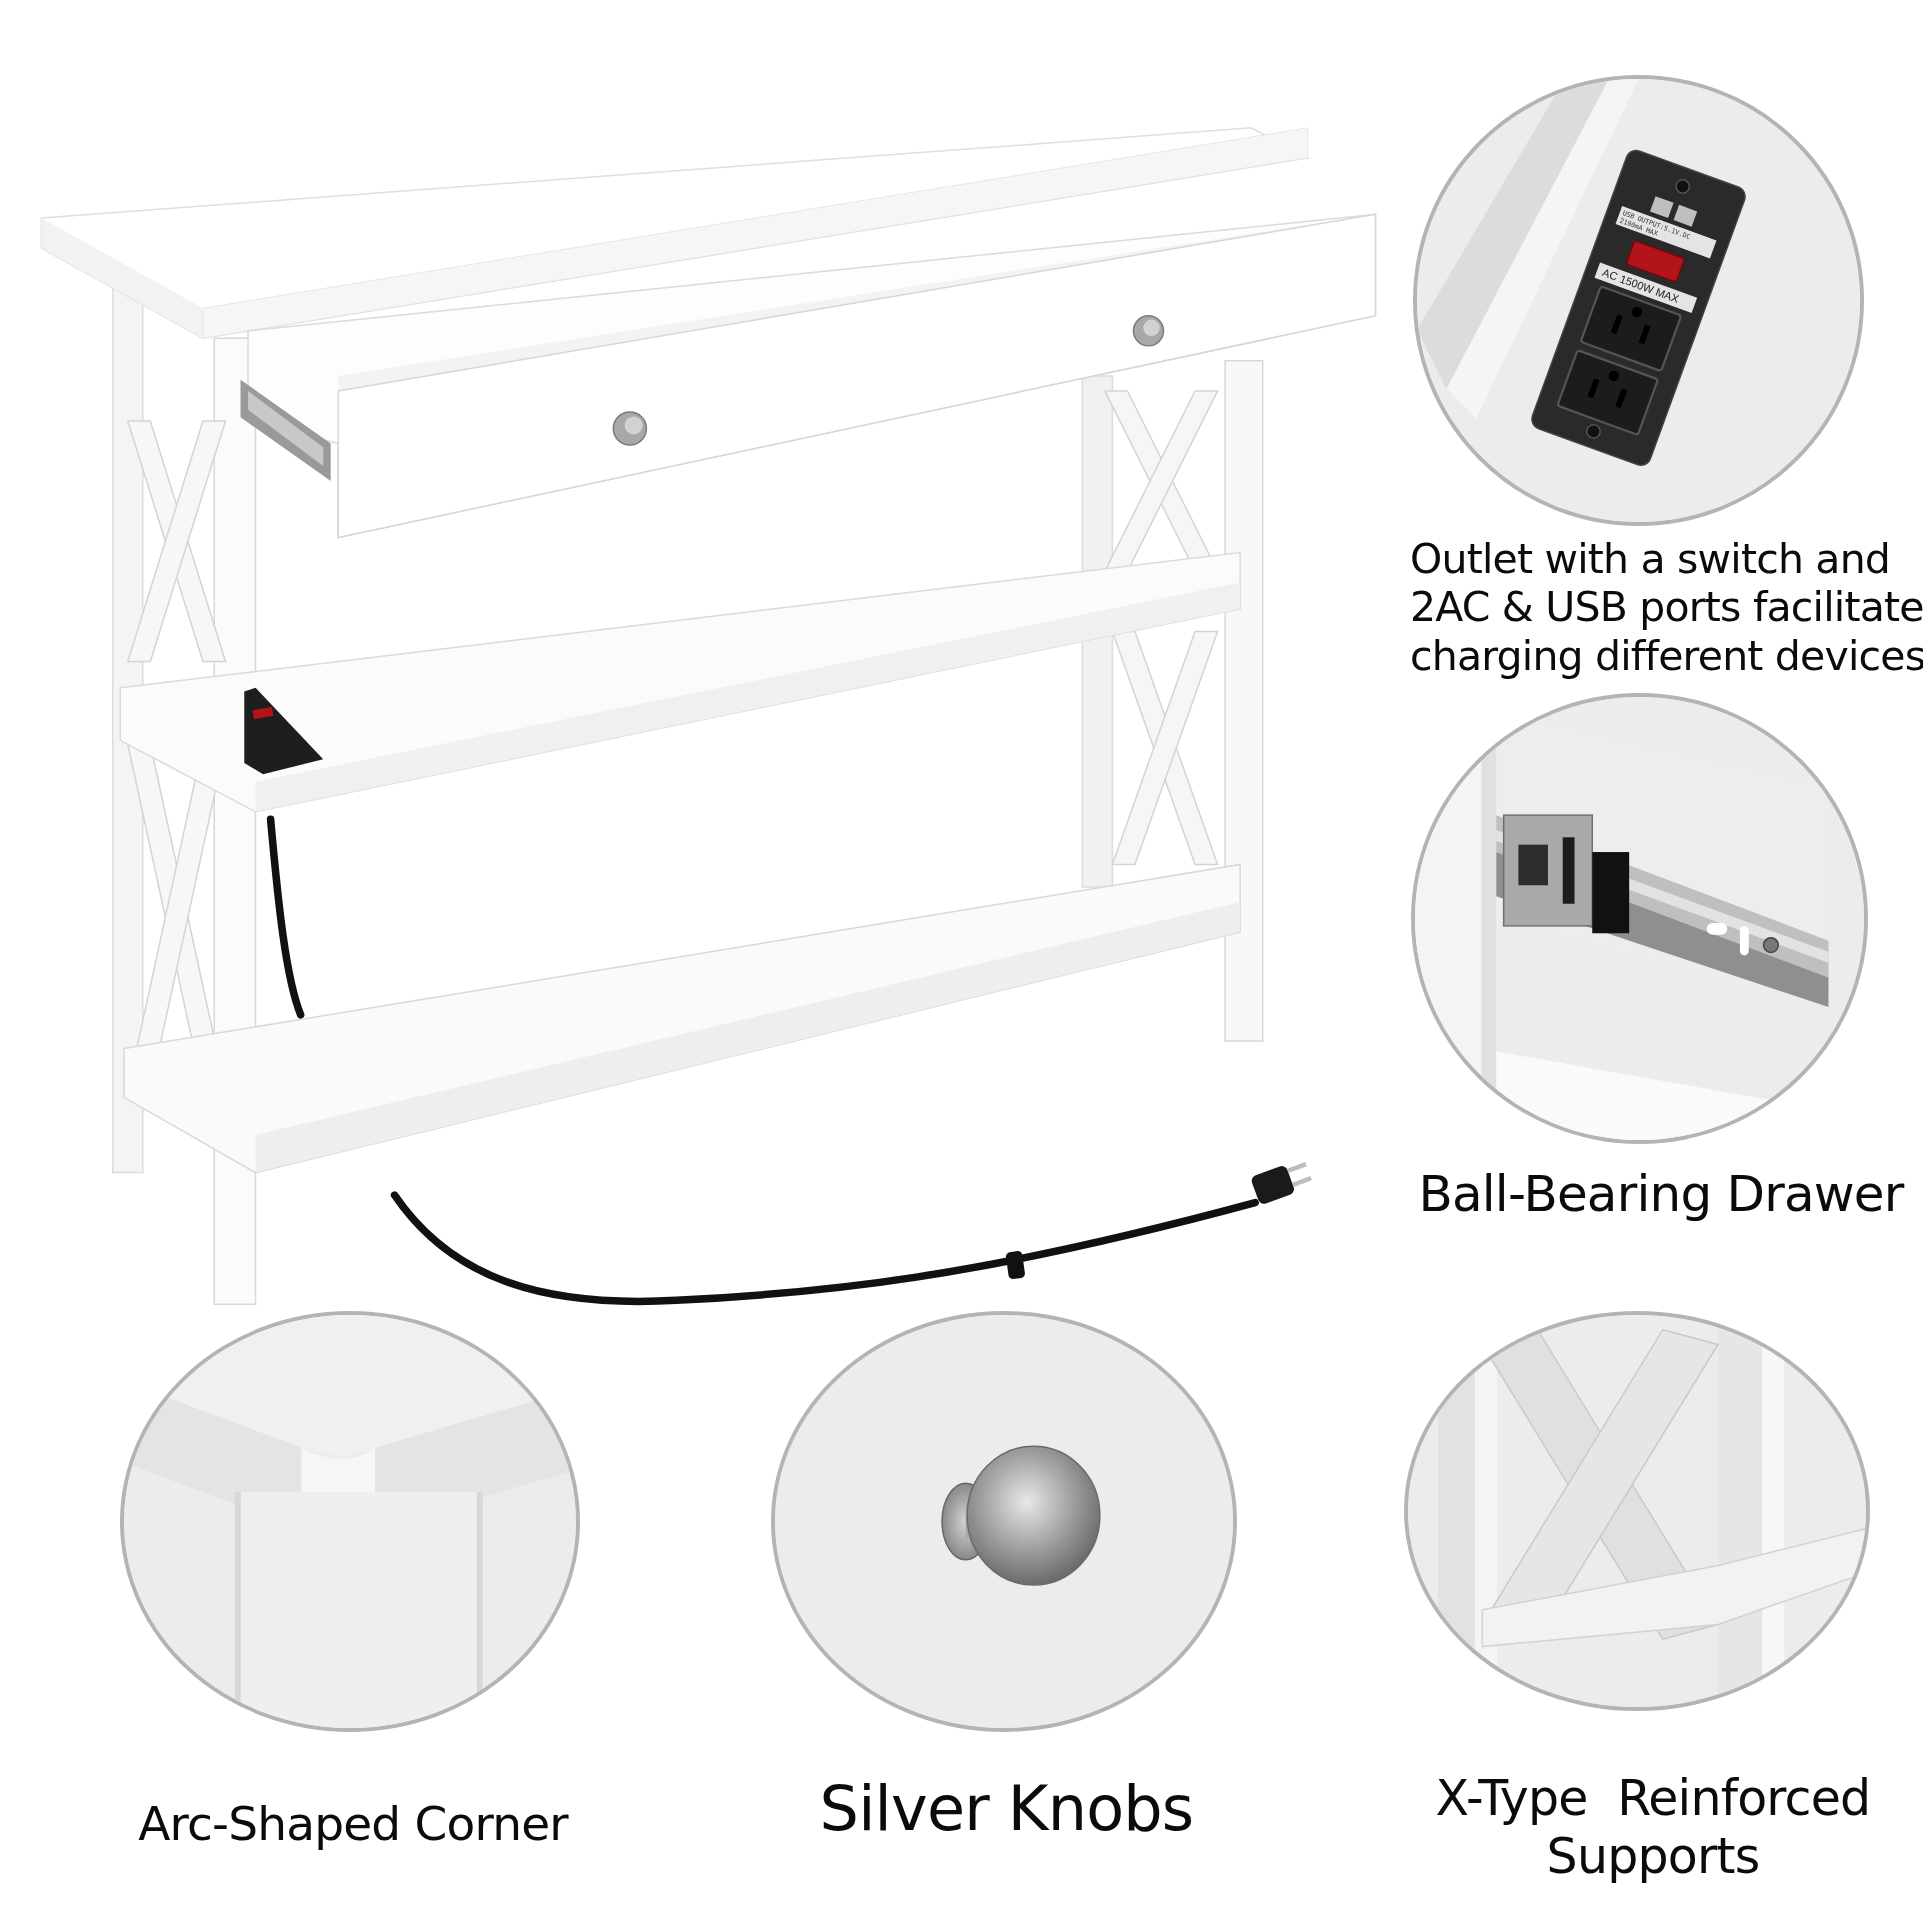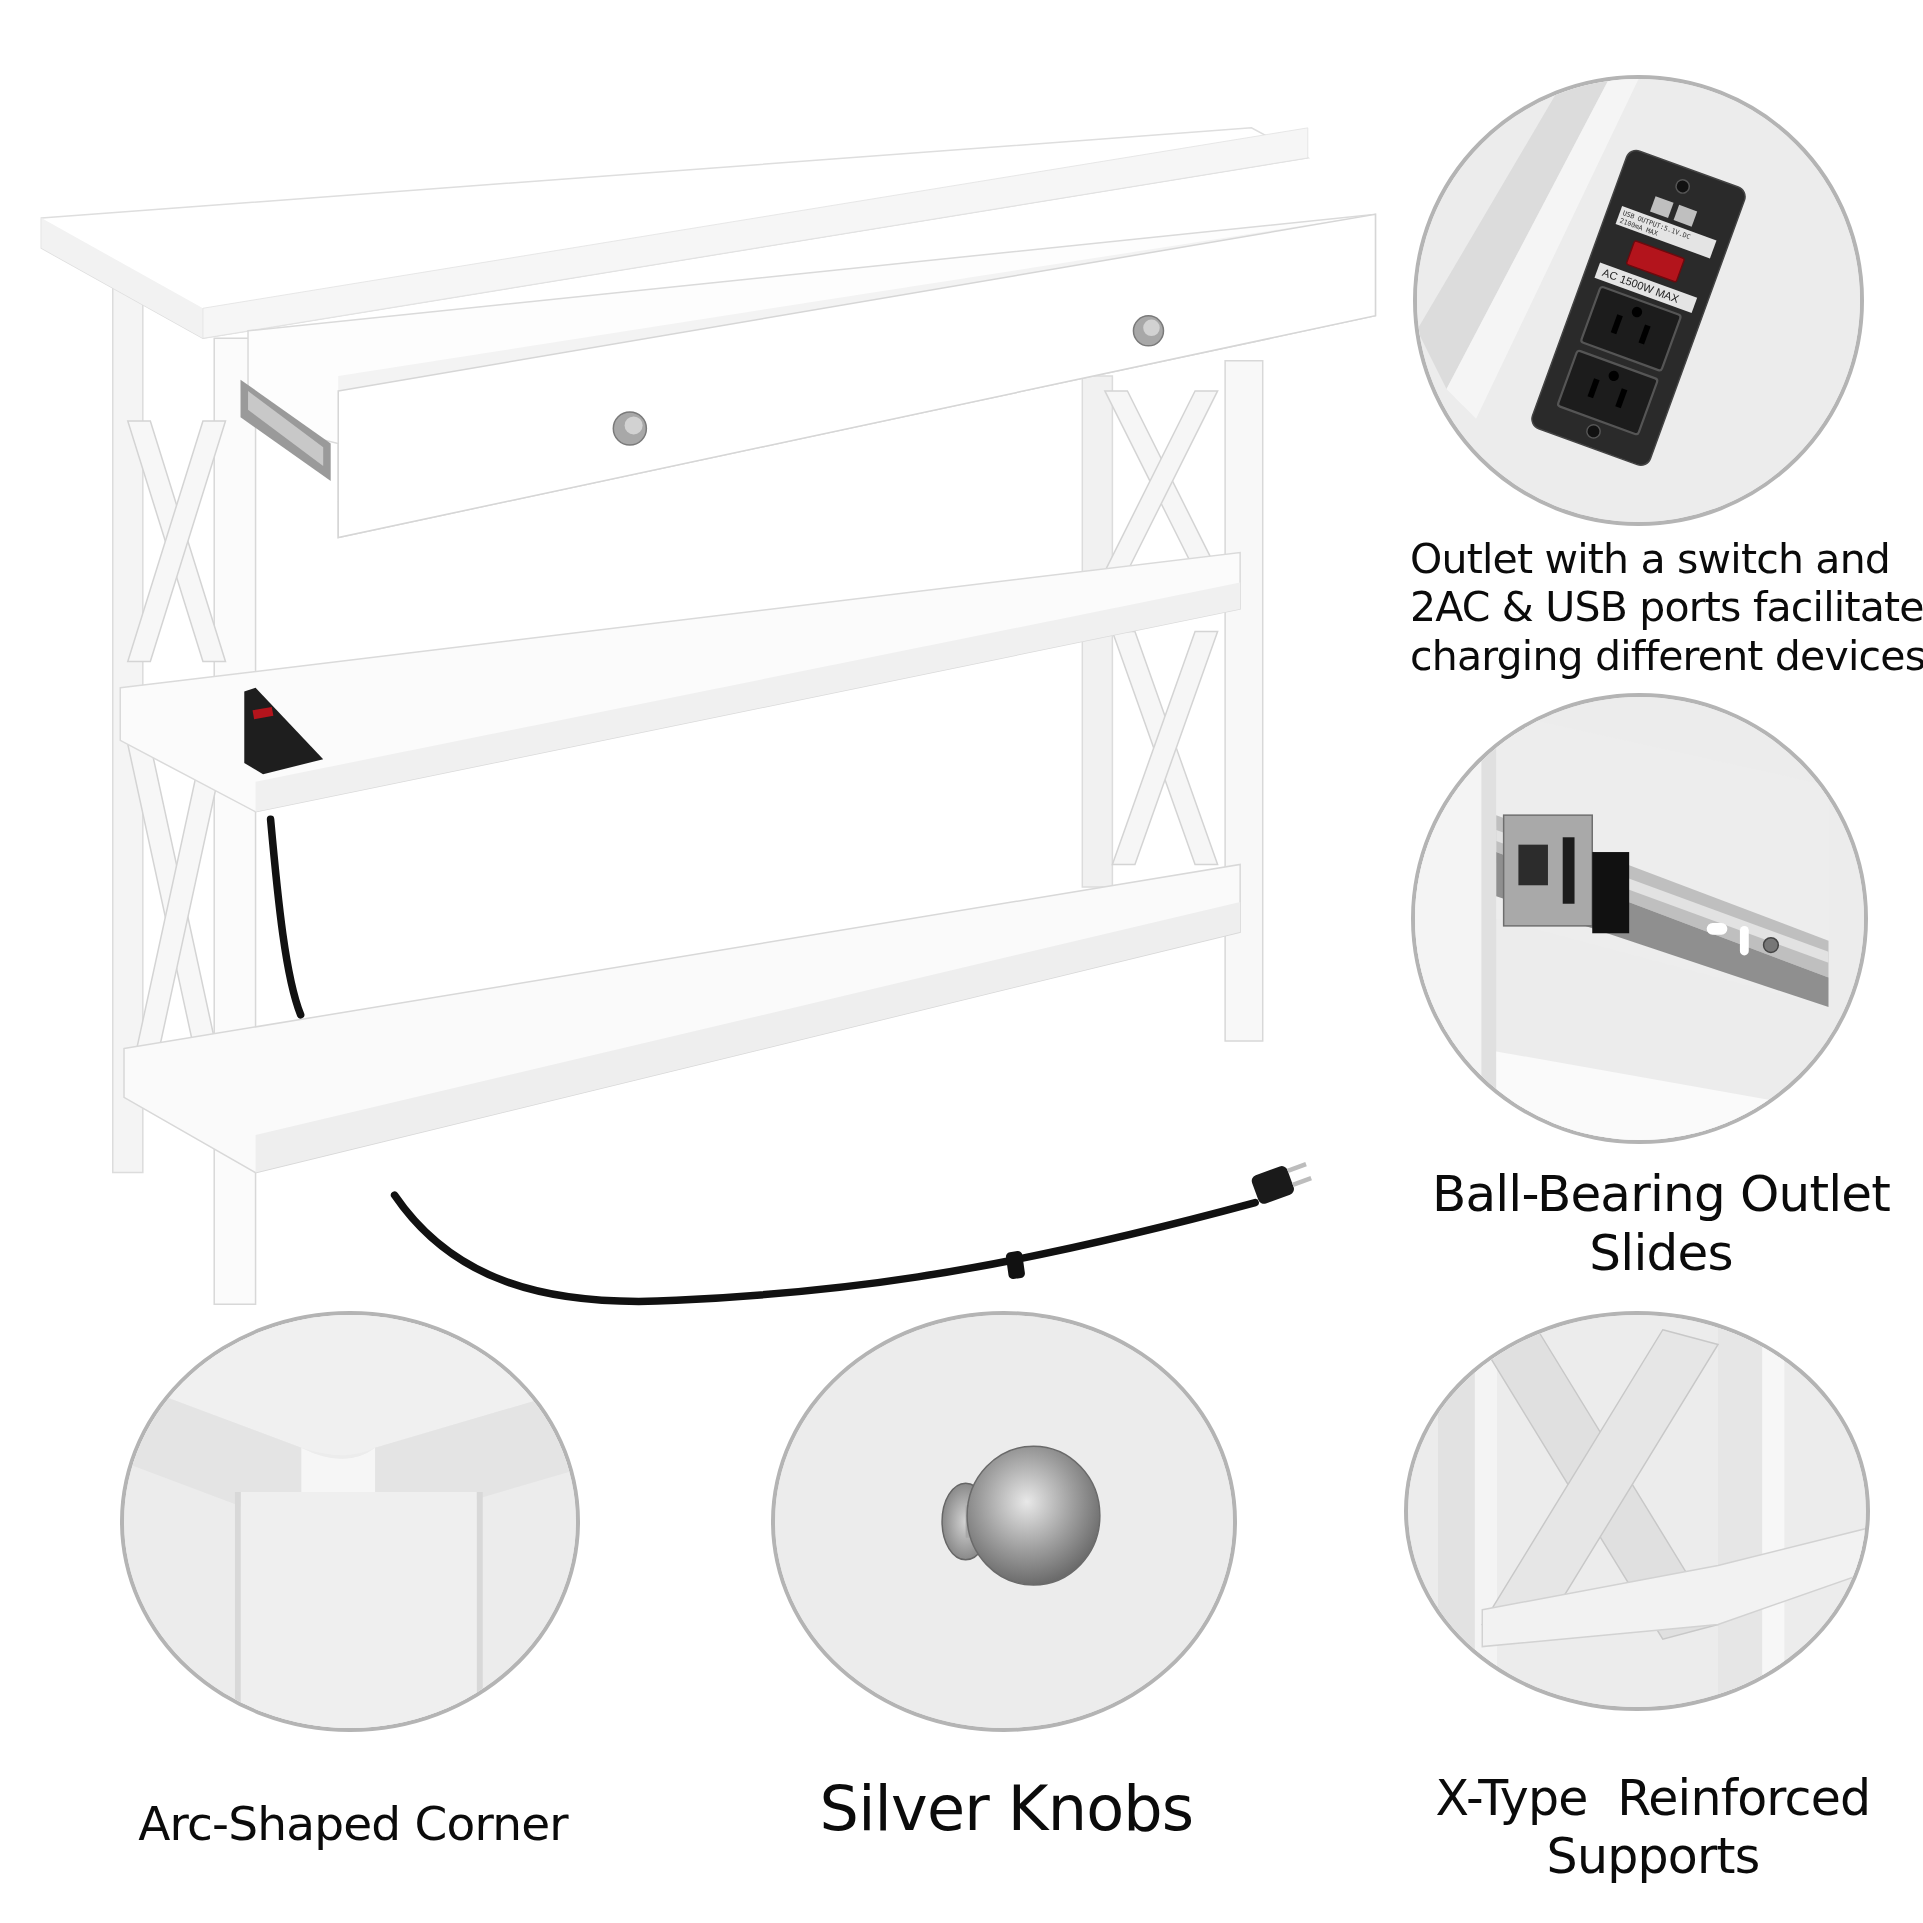--- a/index.html
+++ b/index.html
@@ -157,22 +157,21 @@
         <rect x="140" y="200" width="40" height="55" fill="#2c2c2c"></rect>
         <rect x="200" y="190" width="16" height="90" fill="#1c1c1c"></rect>
         <rect x="240" y="210" width="50" height="110" fill="#111"></rect>
 
         <rect x="395" y="306" width="28" height="16" rx="8" fill="#ffffff"></rect>
         <rect x="440" y="310" width="12" height="40" rx="6" fill="#ffffff"></rect>
         <circle cx="482" cy="336" r="10" fill="#777" stroke="#444" stroke-width="2"></circle>
       </svg>
     </div>
     <div class="caption" style="left:1398px; top:1165px; width:526px; font-size:50px;">
-      <div>Ball-Bearing Outlet</div>
-      <div>Slides</div>
+      <div>Ball-Bearing Drawer</div>
     </div>
   </div>
 
   <div class="callout">
     <div class="circle" style="left:120px; top:1311px; width:460px; height:421px;">
       <svg viewBox="0 0 612 560" xmlns="http://www.w3.org/2000/svg">
         <rect width="612" height="560" fill="#ececec"></rect>
 
         <path d="M0,90 L240,180 Q300,200 340,180 L612,100 L612,0 L0,0 Z" fill="#f0f0f0"></path>
         <path d="M0,90 L240,180 Q300,210 340,180 L612,100 L612,210 L340,290 Q300,310 240,290 L0,200 Z" fill="#e4e4e4"></path>

